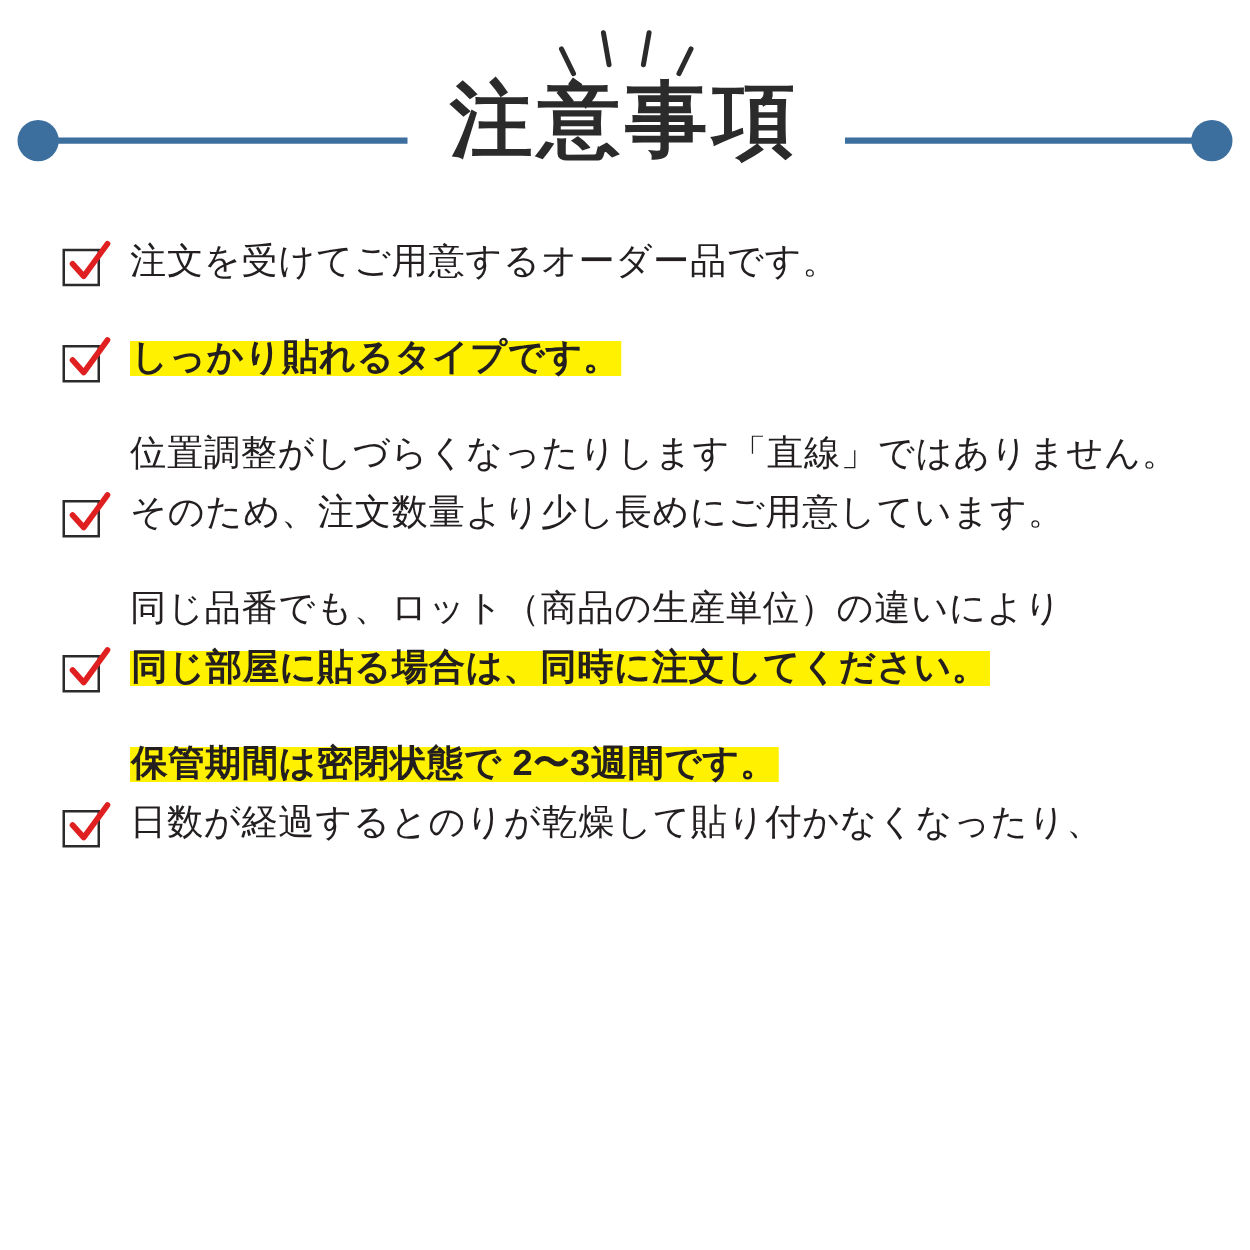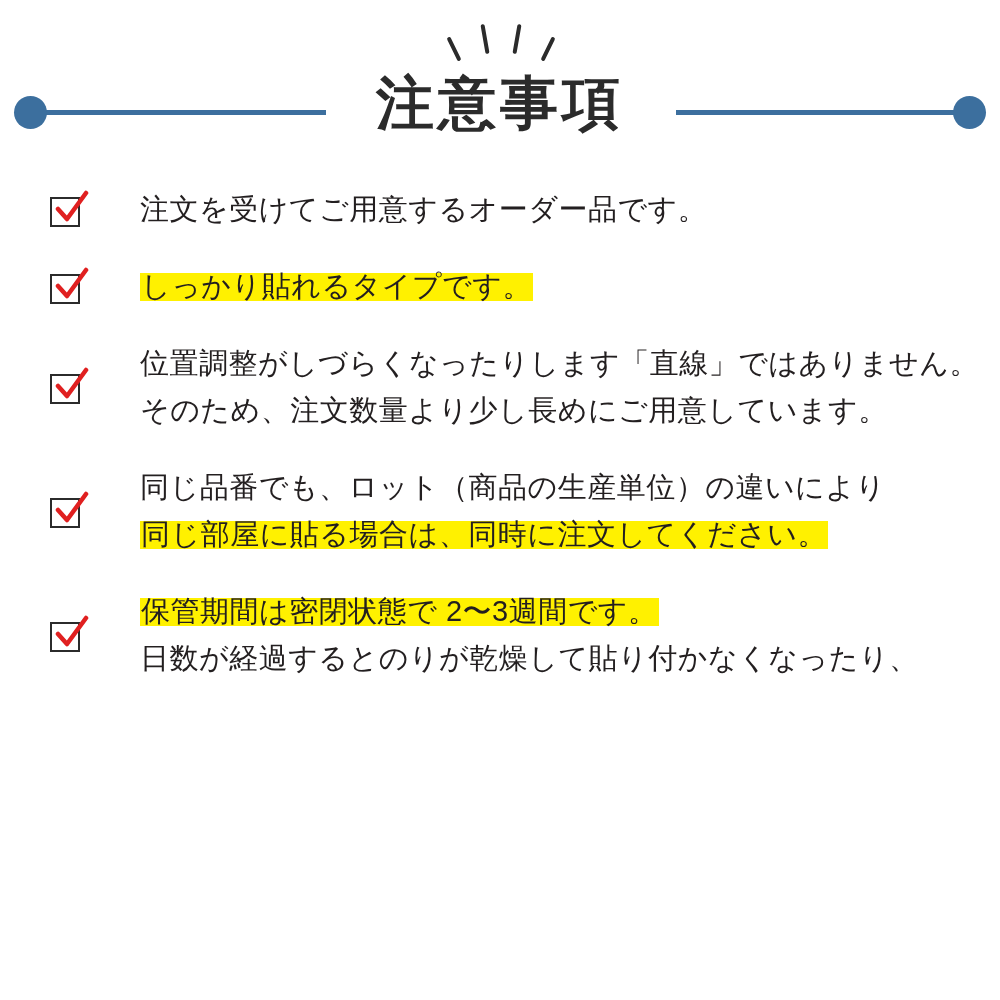--- a/index.html
+++ b/index.html
@@ -47,26 +47,25 @@
   }
   .dot-left { left: 14px; }
   .dot-right { left: 953px; }
 
   .header-title {
     position: absolute;
     top: 62px;
     left: 0;
     width: 1000px;
     text-align: center;
-    font-size: 58px;
+    font-size: 66px;
     font-weight: bold;
     letter-spacing: 4px;
     color: #2b2b2b;
     line-height: 1;
-    margin-top: 12px;
   }
 
   .sparkle {
     position: absolute;
     top: 14px;
     left: 0;
     width: 1000px;
     height: 56px;
   }
   .sparkle span {
@@ -81,24 +80,23 @@
     position: absolute;
     top: 186px;
     left: 0;
     width: 1000px;
     padding: 0 0 0 0;
     box-sizing: border-box;
   }
 
   .item {
     display: flex;
-    align-items: center;
+    align-items: flex-end;
     margin-bottom: 30px;
     padding-left: 50px;
-    gap: 36px;
   }
 
   .checkbox {
     flex: 0 0 auto;
     width: 34px;
     height: 34px;
     margin-top: 8px;
     margin-right: 20px;
     position: relative;
   }
@@ -124,21 +122,21 @@
   }
   .line {
     font-size: 29px;
     line-height: 47px;
     letter-spacing: 0.5px;
     color: #231f20;
     white-space: nowrap;
   }
   .line .hl {
     background: linear-gradient(to bottom, rgba(255,241,0,0) 8%, #fff100 8%, #fff100 96%, rgba(255,241,0,0) 96%);
-    font-weight: normal;
+    font-weight: bold;
     padding: 0 1px;
   }
   .line.bold { font-weight: bold; }
 </style>
 </head>
 <body>
 
 <div class="page">
 
   <div class="header">

